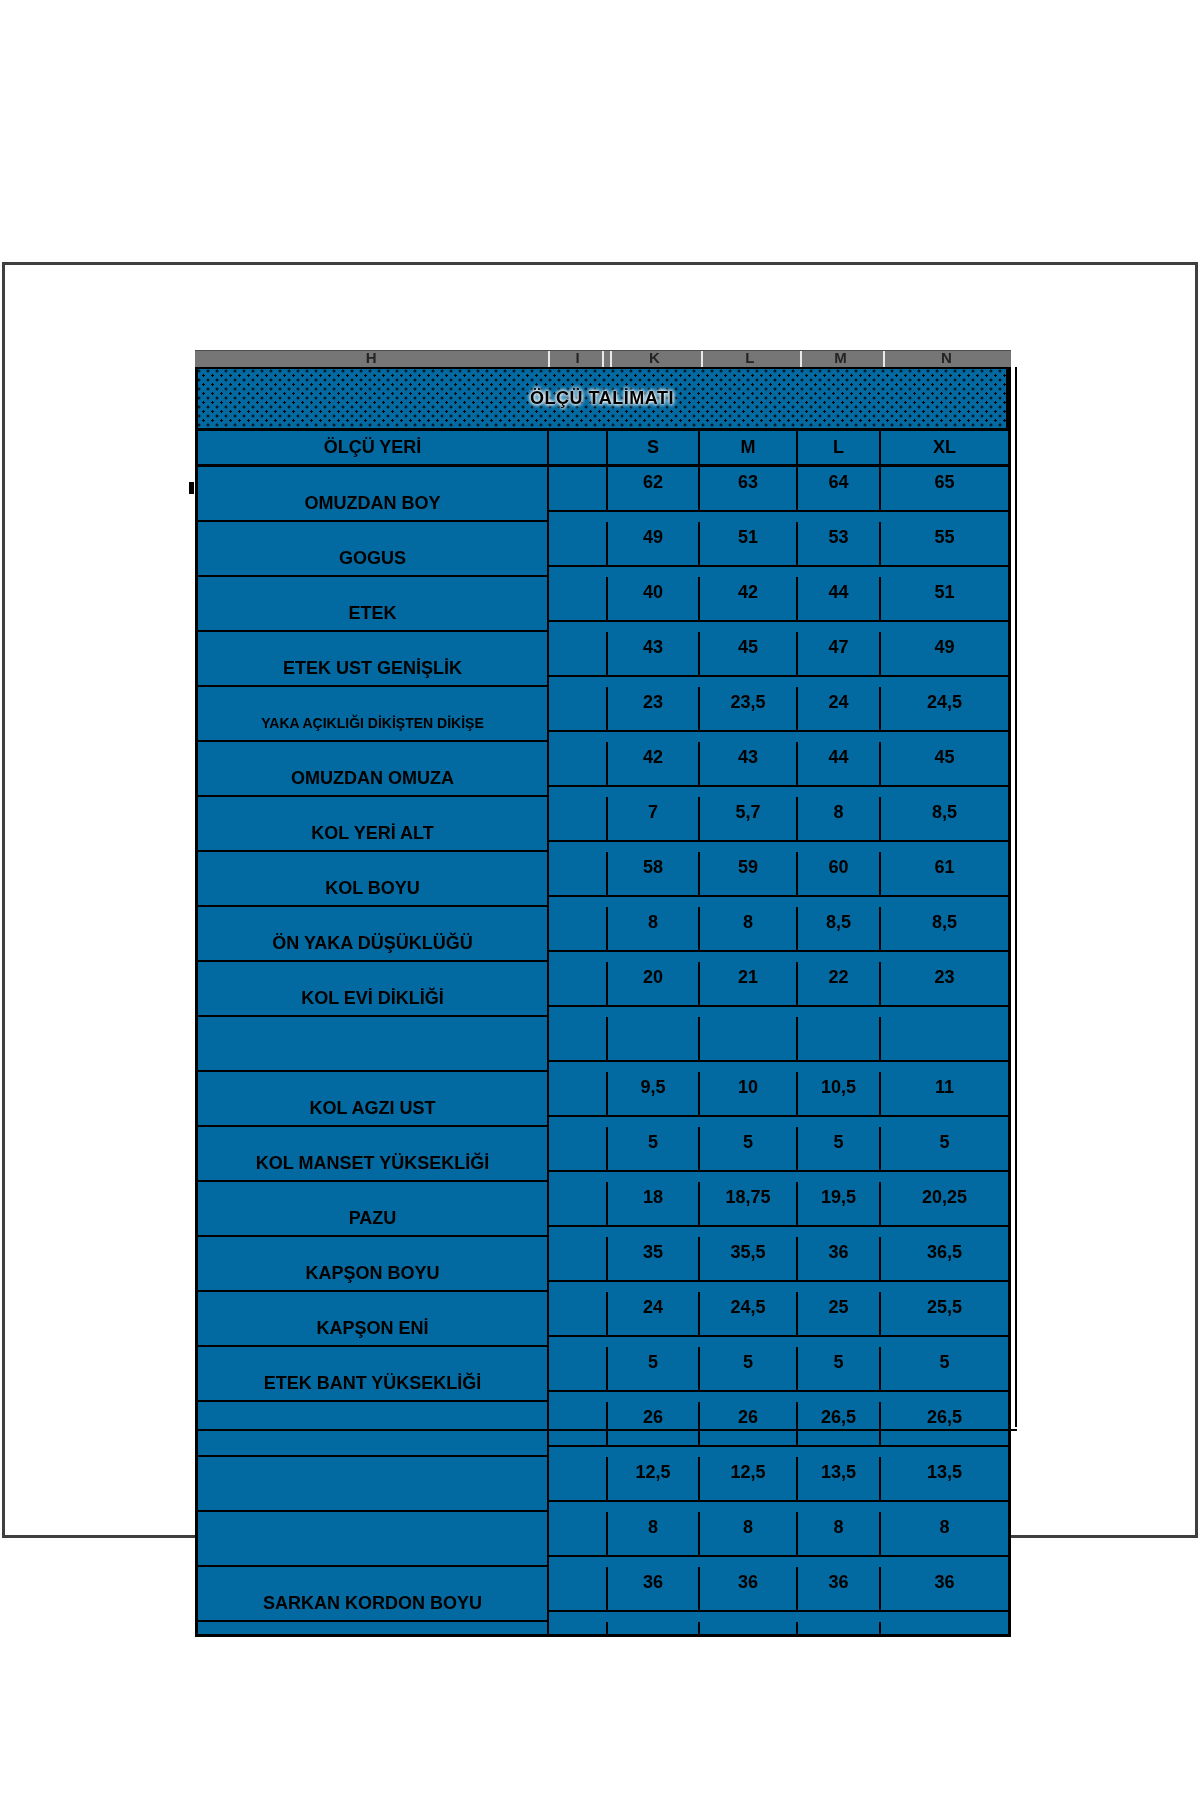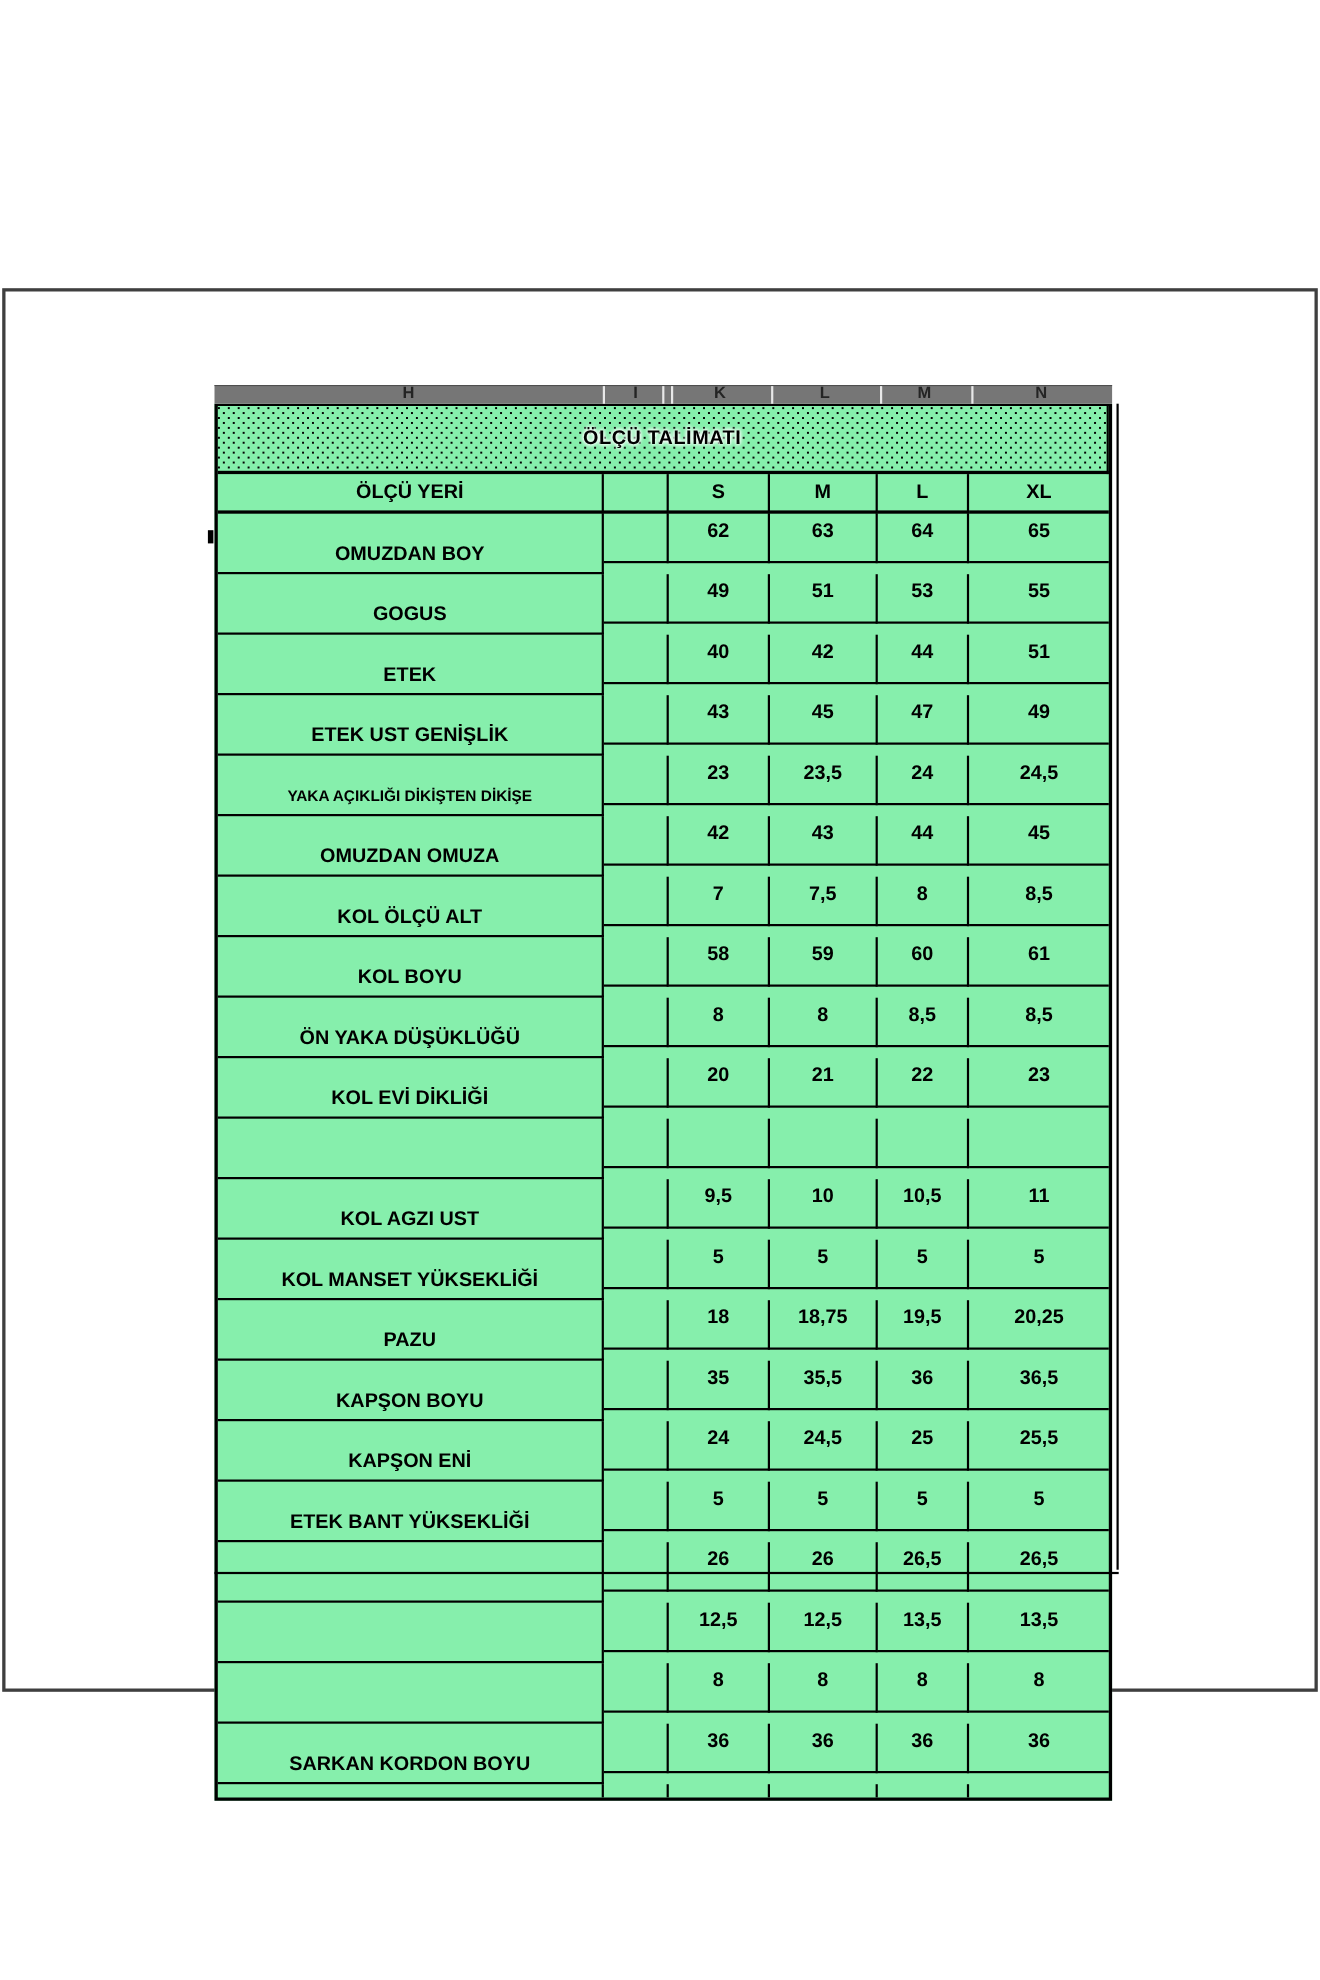--- a/index.html
+++ b/index.html
@@ -23,21 +23,21 @@
     position:absolute; top:-2px; transform:translateX(-50%);
     font-size:15px; font-weight:bold; color:#242424; line-height:17px;
   }
   .col-tick { position:absolute; top:0; width:2px; height:17px; background:#e8e8e8; }
 
   
   .grid {
     display:inline-grid;
     grid-template-columns:351px 59px 92px 98px 83px 127px;
     border:3px solid #000; border-top:2px solid #000;
-    background:#86efac;
+    background:#0369a1;
   }
   .cell {
     border-right:2px solid #000; border-bottom:2px solid #000;
     display:flex; justify-content:center; overflow:hidden;
   }
   .cell.lastcol { border-right:none; }
   .cell.title {
     grid-column:1 / -1; height:62px; border-bottom:3px solid #000;
     align-items:center;
     background-image:
@@ -134,24 +134,24 @@
   <div class="cell value">24</div>
   <div class="cell value lastcol">24,5</div>
 
   <div class="cell label">OMUZDAN OMUZA</div>
   <div class="cell" style="height:45px;"></div>
   <div class="cell value">42</div>
   <div class="cell value">43</div>
   <div class="cell value">44</div>
   <div class="cell value lastcol">45</div>
 
-  <div class="cell label">KOL ÖLÇÜ ALT</div>
+  <div class="cell label">KOL YERİ ALT</div>
   <div class="cell" style="height:45px;"></div>
   <div class="cell value">7</div>
-  <div class="cell value">7,5</div>
+  <div class="cell value">5,7</div>
   <div class="cell value">8</div>
   <div class="cell value lastcol">8,5</div>
 
   <div class="cell label">KOL BOYU</div>
   <div class="cell" style="height:45px;"></div>
   <div class="cell value">58</div>
   <div class="cell value">59</div>
   <div class="cell value">60</div>
   <div class="cell value lastcol">61</div>
 

